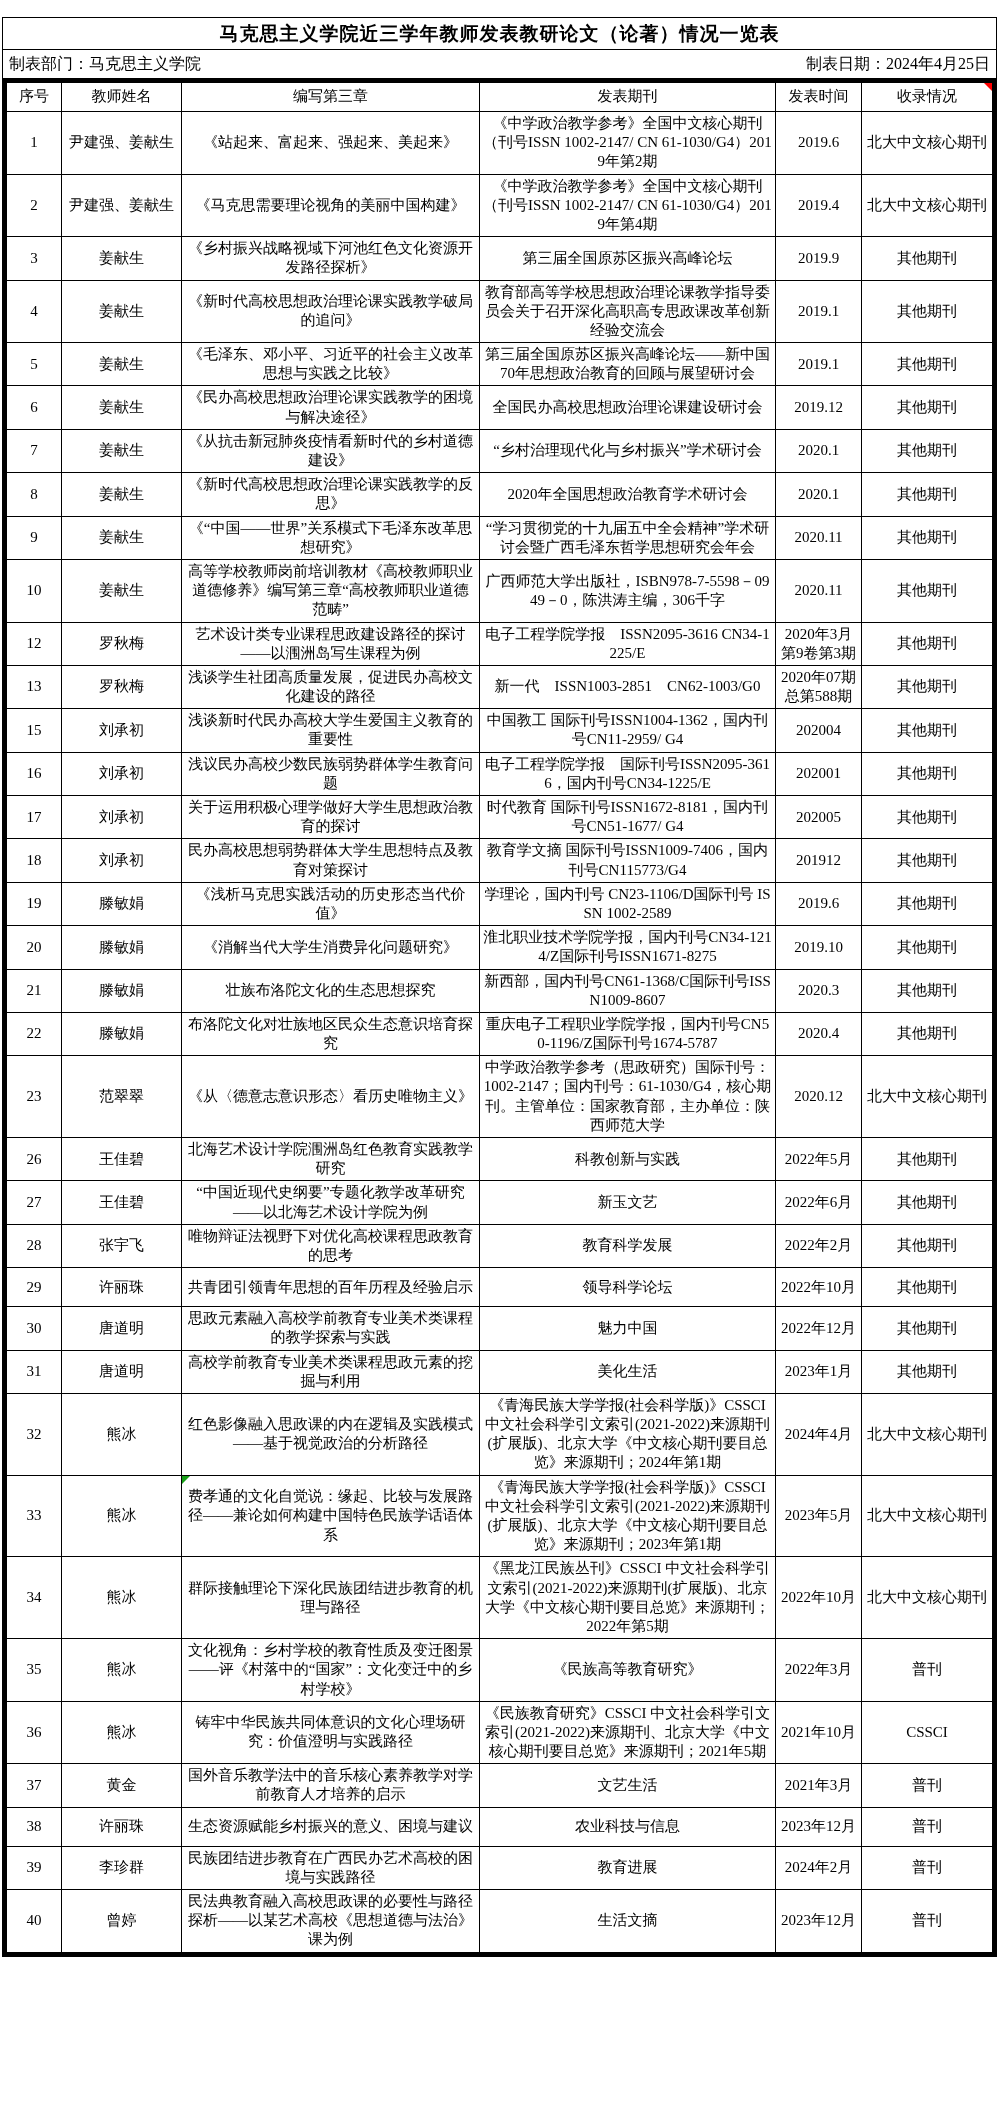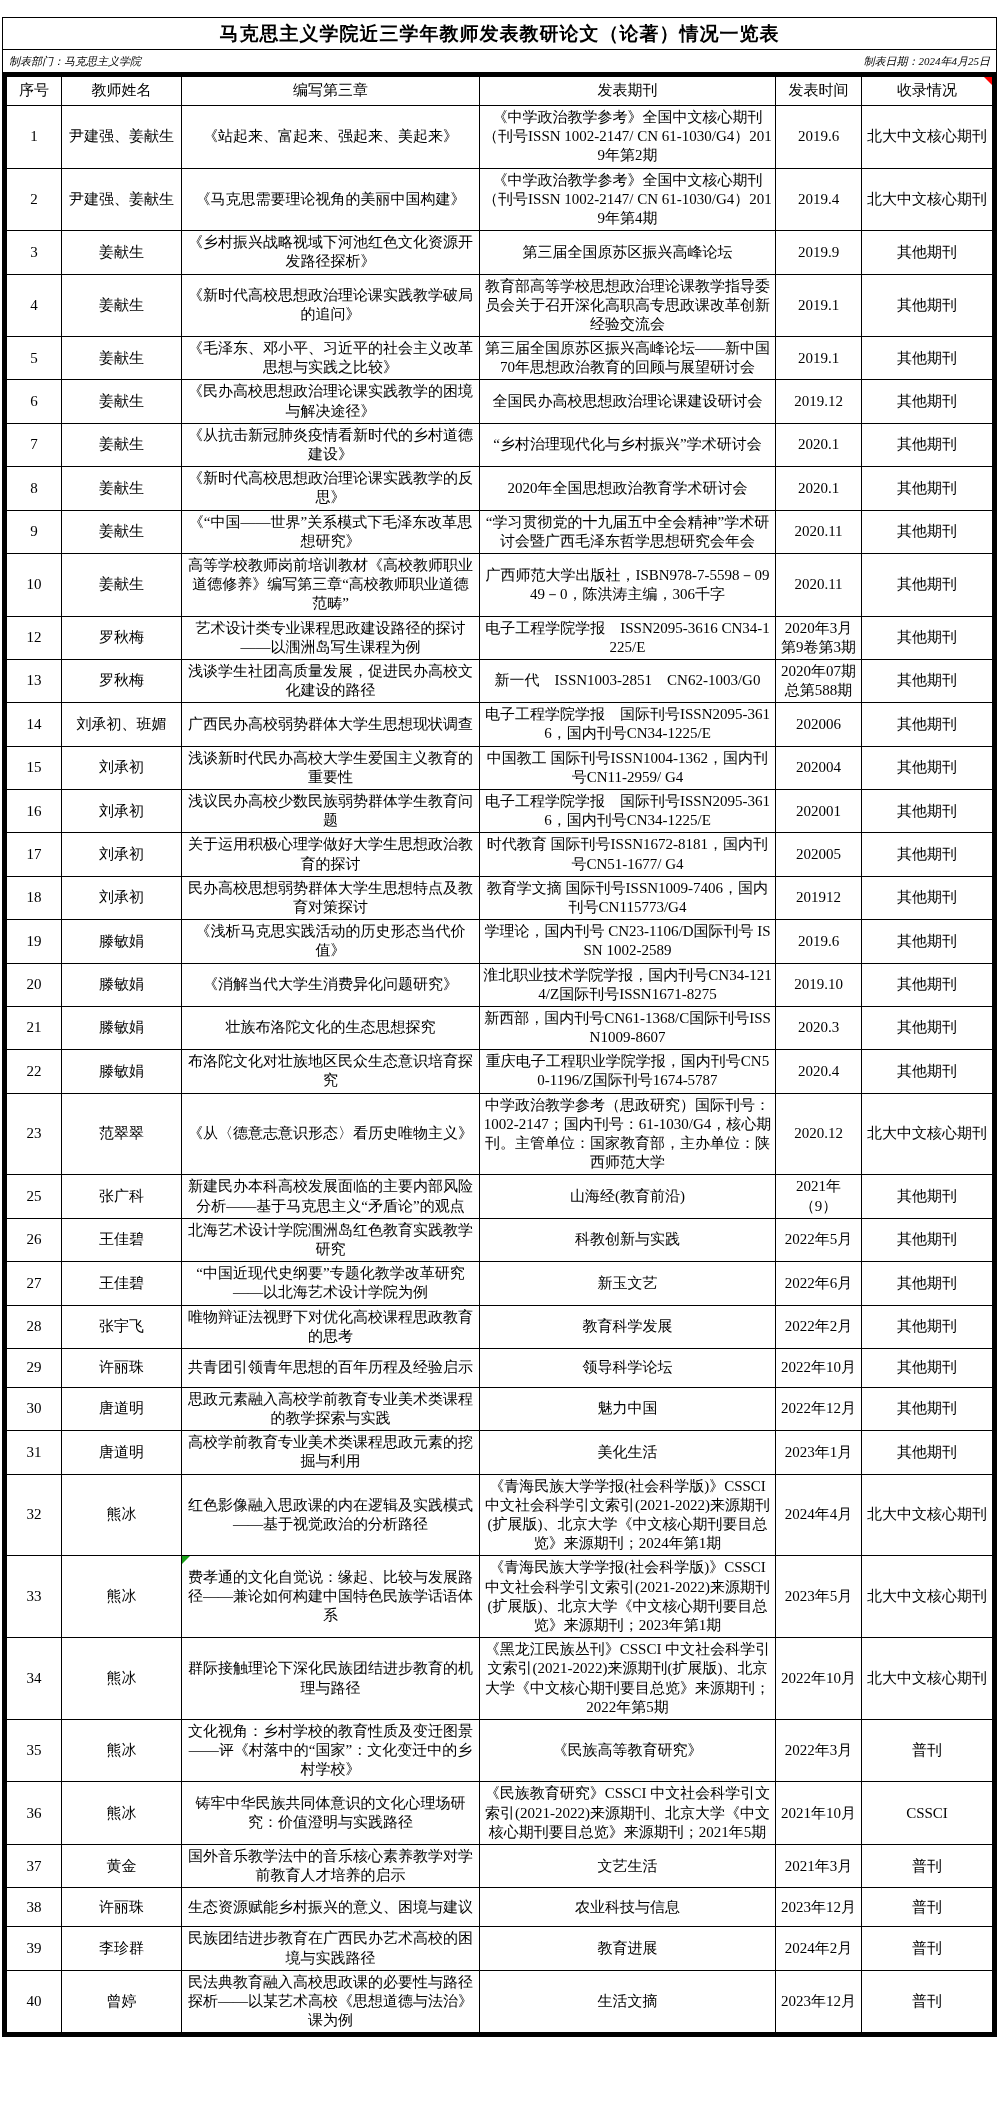--- a/index.html
+++ b/index.html
@@ -19,23 +19,22 @@
     font-weight:bold;
     font-size:19px;
     padding:3px 0 2px 0;
     border-bottom:1px solid #000;
     letter-spacing:1px;
   }
   .meta-row{
     display:flex;
     justify-content:space-between;
     align-items:center;
-    font-size:11px;
+    font-size:16px;
     padding:4px 6px 3px 6px;
-    font-style:italic;
   }
   table.main{
     margin:0 2px 0 2px;
     border-collapse:collapse;
     table-layout:fixed;
     width:995px;
     border:5px solid #000000;
   }
   th,td{
     border:1px solid #000;
@@ -198,28 +197,20 @@
         </tr>
         <tr>
           <td><span>13</span></td>
           <td><span>罗秋梅</span></td>
           <td><span>浅谈学生社团高质量发展，促进民办高校文化建设的路径</span></td>
           <td><span>新一代　ISSN1003-2851　CN62-1003/G0</span></td>
           <td><span>2020年07期总第588期</span></td>
           <td><span>其他期刊</span></td>
         </tr>
         <tr>
-          <td><span>14</span></td>
-          <td><span>刘承初、班媚</span></td>
-          <td><span>广西民办高校弱势群体大学生思想现状调查</span></td>
-          <td><span>电子工程学院学报　国际刊号ISSN2095-3616，国内刊号CN34-1225/E</span></td>
-          <td><span>202006</span></td>
-          <td><span>其他期刊</span></td>
-        </tr>
-        <tr>
           <td><span>15</span></td>
           <td><span>刘承初</span></td>
           <td><span>浅谈新时代民办高校大学生爱国主义教育的重要性</span></td>
           <td><span>中国教工 国际刊号ISSN1004-1362，国内刊号CN11-2959/ G4</span></td>
           <td><span>202004</span></td>
           <td><span>其他期刊</span></td>
         </tr>
         <tr>
           <td><span>16</span></td>
           <td><span>刘承初</span></td>
@@ -276,28 +267,20 @@
           <td><span>2020.4</span></td>
           <td><span>其他期刊</span></td>
         </tr>
         <tr>
           <td><span>23</span></td>
           <td><span>范翠翠</span></td>
           <td><span>《从〈德意志意识形态〉看历史唯物主义》</span></td>
           <td><span>中学政治教学参考（思政研究）国际刊号：1002-2147；国内刊号：61-1030/G4，核心期刊。主管单位：国家教育部，主办单位：陕西师范大学</span></td>
           <td><span>2020.12</span></td>
           <td><span>北大中文核心期刊</span></td>
-        </tr>
-        <tr>
-          <td><span>25</span></td>
-          <td><span>张广科</span></td>
-          <td><span>新建民办本科高校发展面临的主要内部风险分析——基于马克思主义“矛盾论”的观点</span></td>
-          <td><span>山海经(教育前沿)</span></td>
-          <td><span>2021年（9）</span></td>
-          <td><span>其他期刊</span></td>
         </tr>
         <tr>
           <td><span>26</span></td>
           <td><span>王佳碧</span></td>
           <td><span>北海艺术设计学院涠洲岛红色教育实践教学研究</span></td>
           <td><span>科教创新与实践</span></td>
           <td><span>2022年5月</span></td>
           <td><span>其他期刊</span></td>
         </tr>
         <tr>

